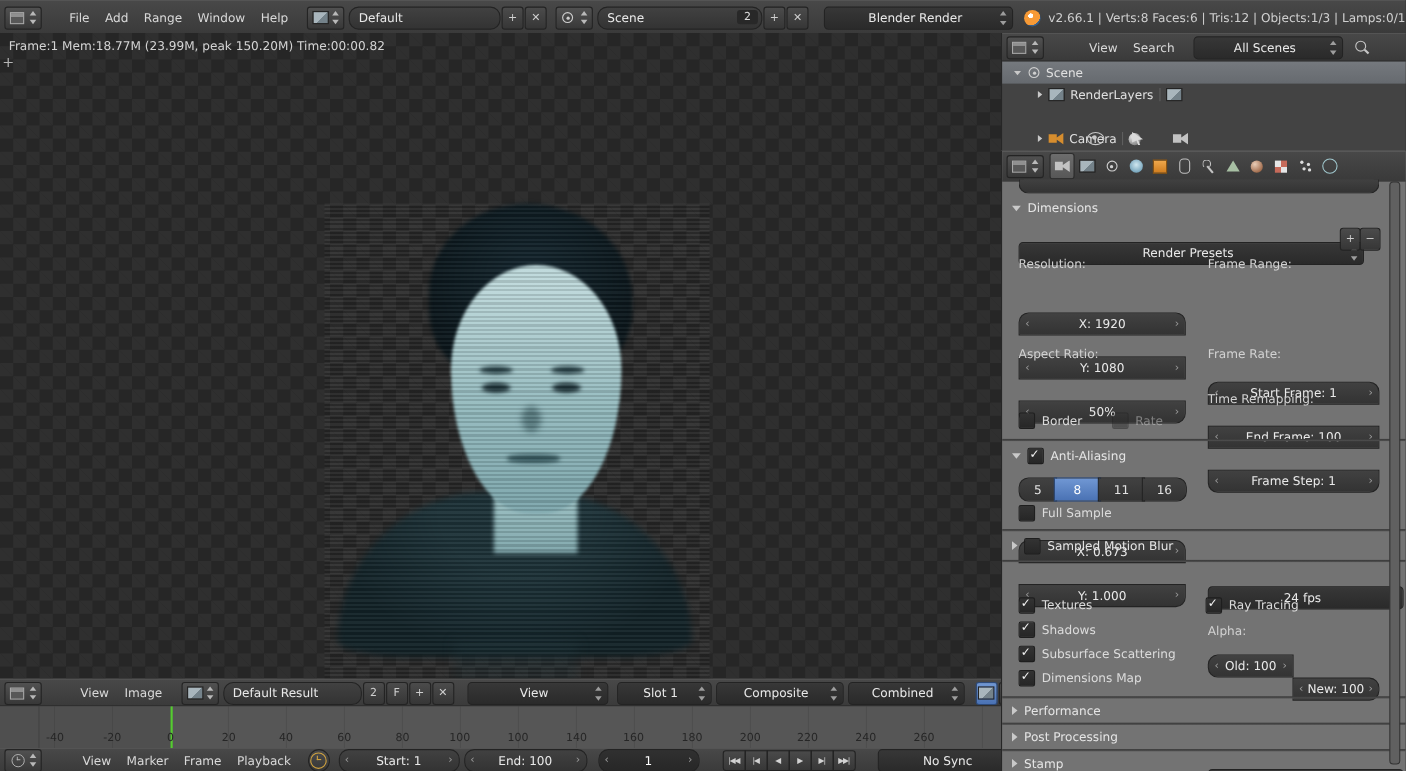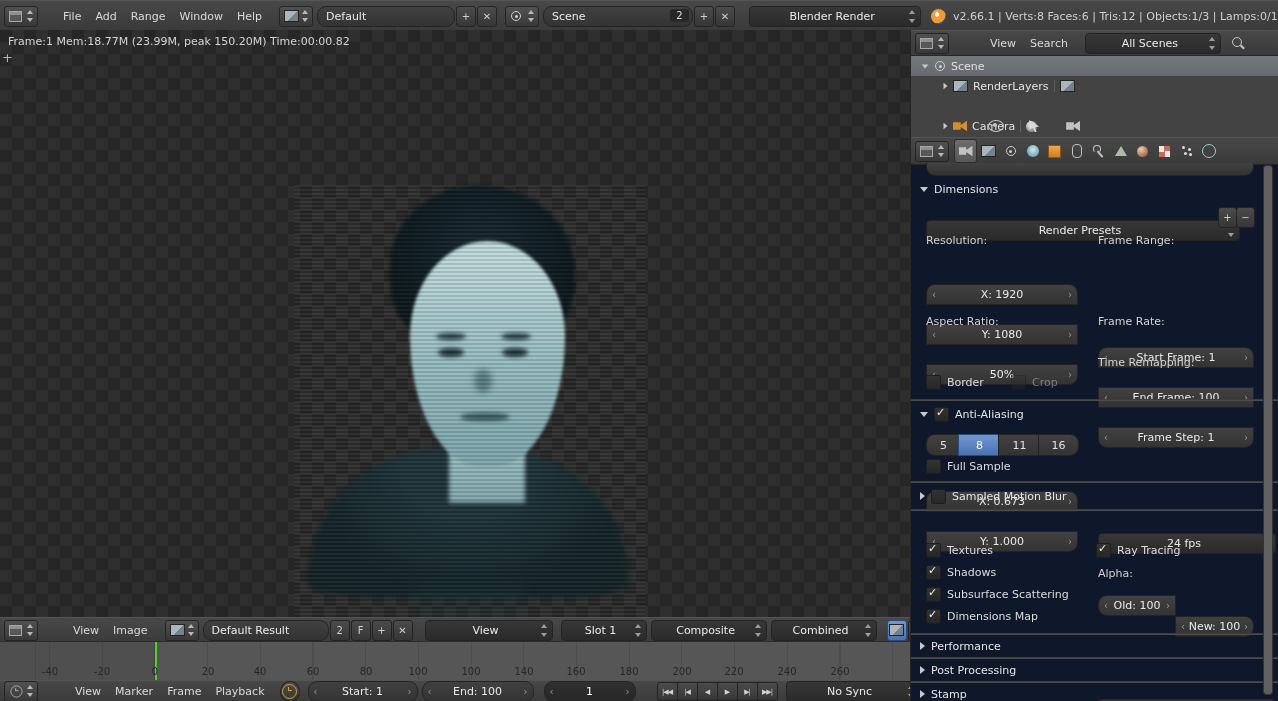--- a/index.html
+++ b/index.html
@@ -277,21 +277,21 @@
       <span>1</span>
     </div>
     <div class="row" style="margin-left:22px">
       <div class="pbtn first">|◀◀</div>
       <div class="pbtn">|◀</div>
       <div class="pbtn">◀</div>
       <div class="pbtn">▶</div>
       <div class="pbtn">▶|</div>
       <div class="pbtn last">▶▶|</div>
     </div>
-    <div class="fld dd" style="width:110px;margin-left:8px">
+    <div class="fld dd" style="width:110px;margin-left:20px">
       <span>No Sync</span>
     </div>
     <div class="rec" style="margin-left:18px">
       <i></i>
     </div>
   </section>
 
   <aside class="abs" style="left:910px;top:30px;width:368px;height:107px;background:#434343;border-left:1px solid #262626;overflow:hidden">
     <div class="hdr row" style="height:24px">
       <div class="etype">
@@ -324,21 +324,21 @@
         <span>Camera</span>
         <span class="vline"></span>
         <span class="mi mi-ball"></span>
         <span class="mi mi-eye abs" style="right:54px"></span>
         <span class="mi mi-cursor abs" style="right:34px"></span>
         <span class="mi mi-cam grey abs" style="right:12px"></span>
       </div>
     </div>
   </aside>
 
-  <aside class="abs" style="left:910px;top:137px;width:368px;height:564px;background:#0f172a;border-left:1px solid #262626;overflow:hidden">
+  <aside class="abs" style="left:910px;top:137px;width:368px;height:564px;background:#737373;border-left:1px solid #262626;overflow:hidden">
     <div class="hdr row" style="height:26px;gap:1px">
       <div class="etype">
         <span class="glyph"></span>
         <span class="ud"></span>
       </div>
       <div class="tab on">
           <span class="mi mi-cam grey"></span>
         </div>
       <div class="tab">
           <span class="mi mi-pic"></span>
@@ -432,21 +432,21 @@
       <div class="fld num abs" style="left:264px;width:77px;top:209px;border-radius:0 9px 9px 0">
         <span>New: 100</span>
       </div>
 
       <div class="cbrow abs" style="left:15px;top:212px">
         <span class="cb"></span>
         <span>Border</span>
       </div>
       <div class="cbrow dim abs" style="left:100px;top:212px">
         <span class="cb"></span>
-        <span>Crop</span>
+        <span>Rate</span>
       </div>
 
       <div class="sep abs" style="left:0;right:0;top:236px"></div>
 
       <div class="phead abs" style="left:0;right:14px;top:240px;height:22px">
         <span class="tri open"></span>
         <span class="cb on"></span>
         <span>Anti-Aliasing</span>
       </div>
       <div class="seg first" style="left:15px;width:33px;top:271px">5</div>

